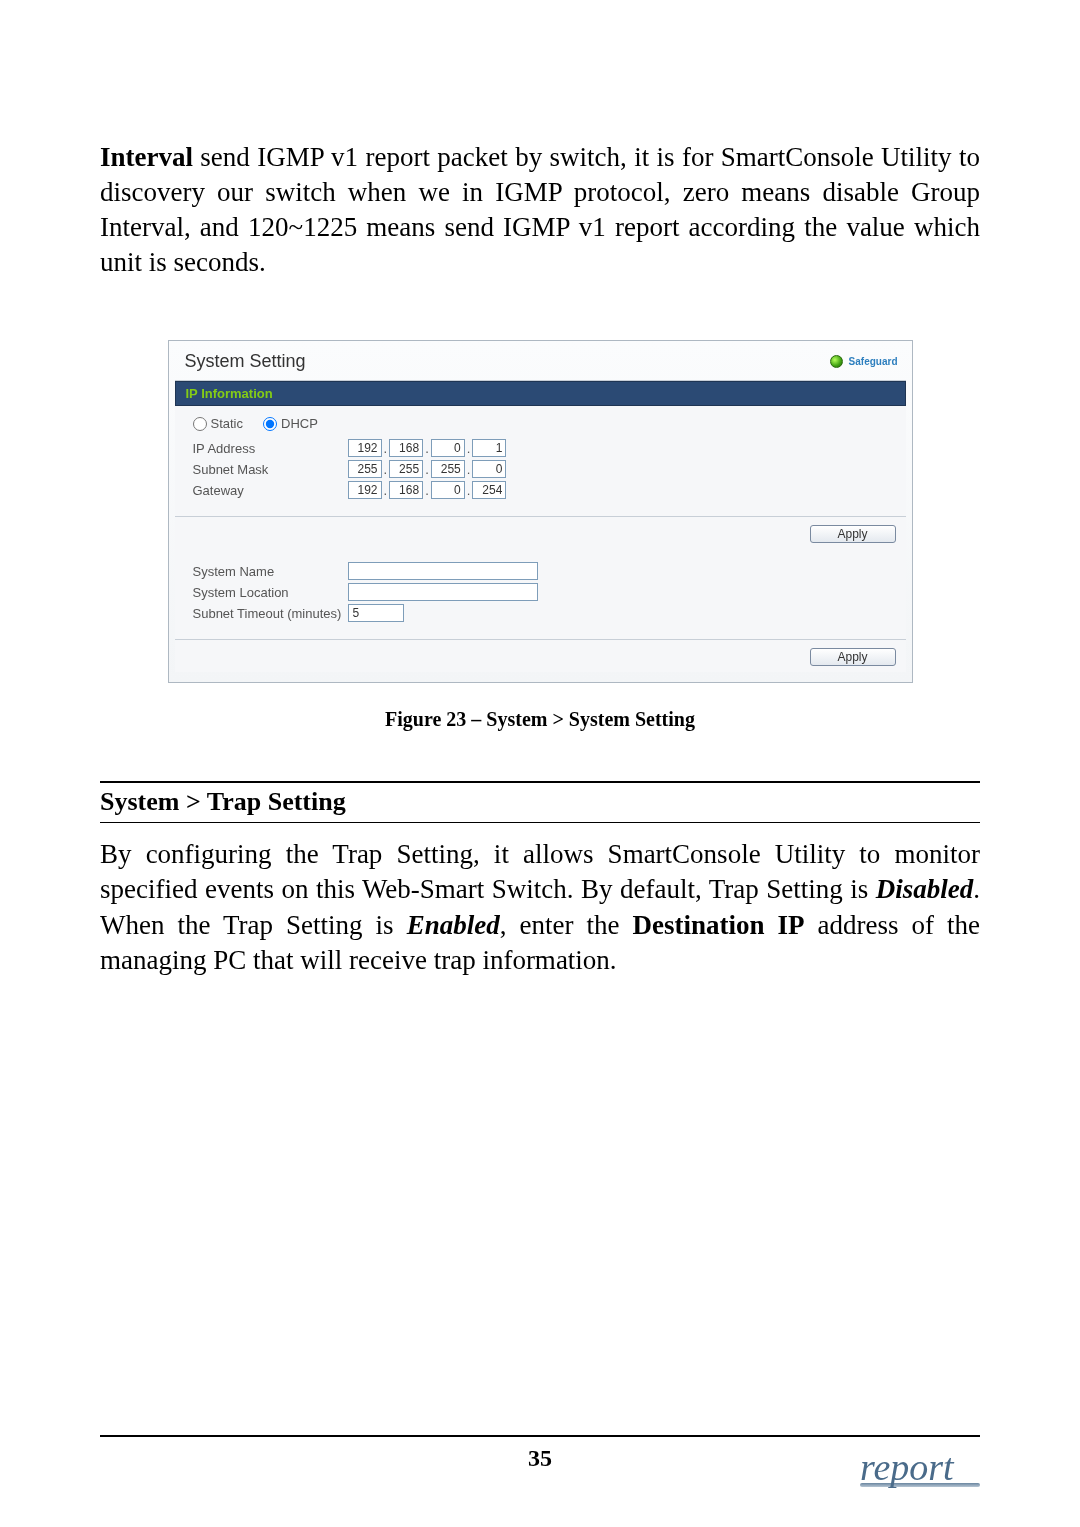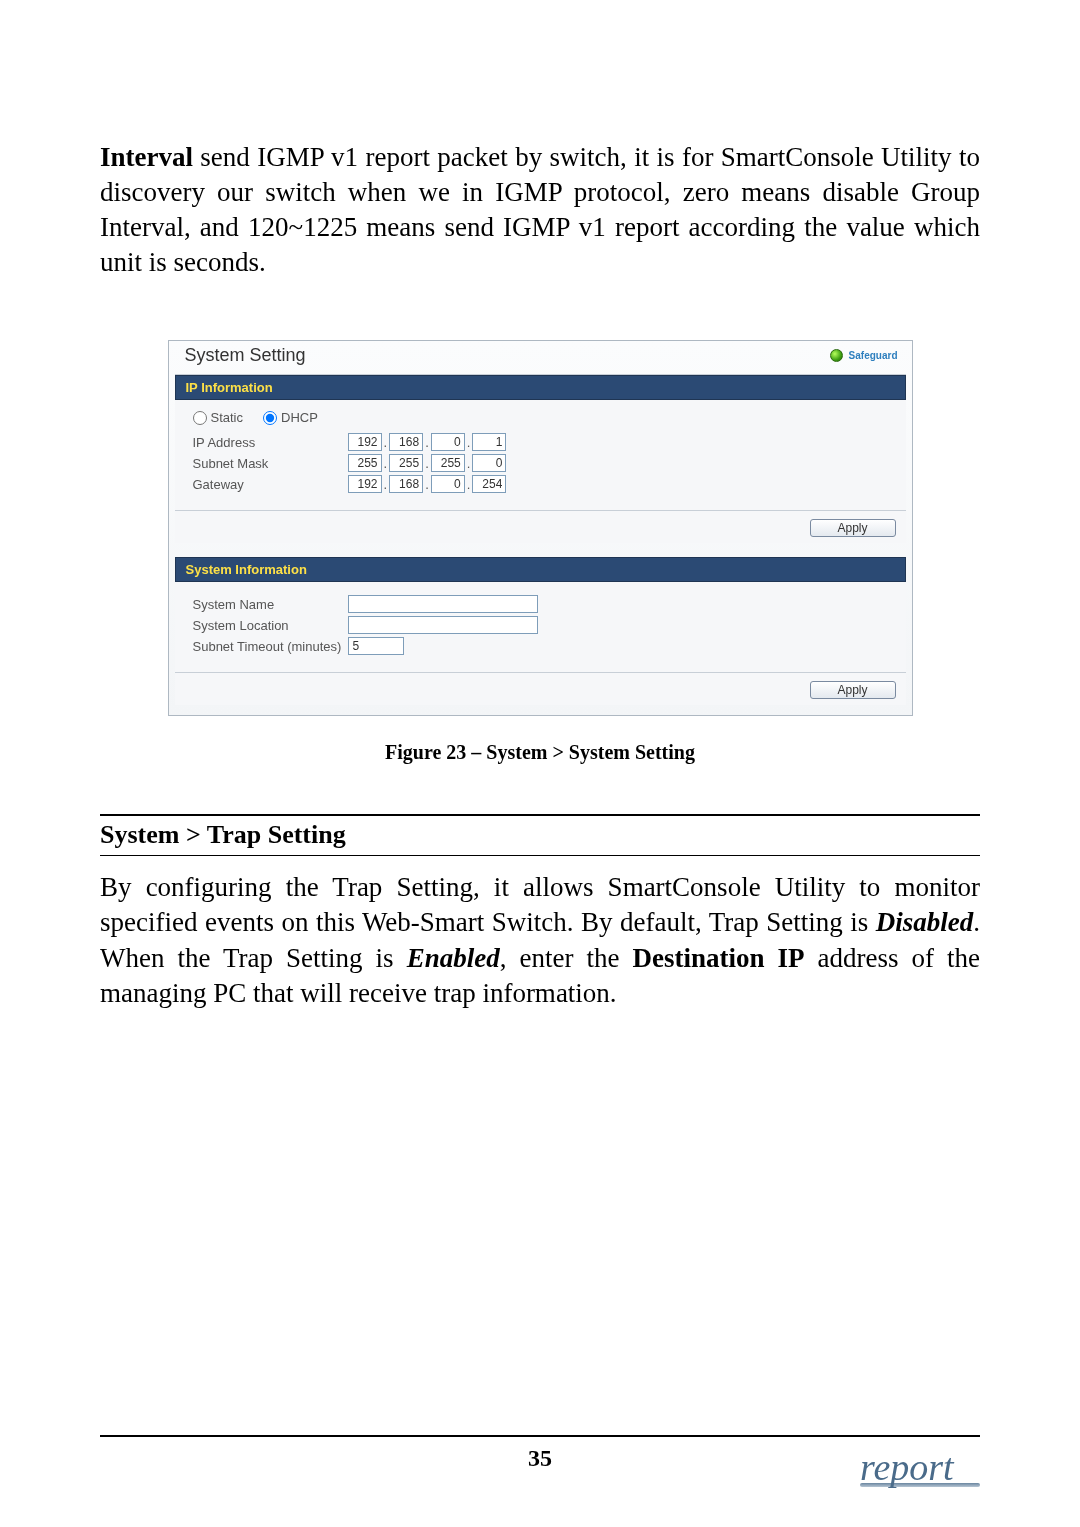--- a/index.html
+++ b/index.html
@@ -18,21 +18,21 @@
       text-align: justify;
       margin-bottom: 60px;
     }
     .bold { font-weight: bold; }
 
     .panel-outer {
       margin: 0 auto;
       width: 745px;
       border: 1px solid #aeb8c2;
       background: linear-gradient(#fbfcfd, #f3f5f7);
-      padding: 0 6px 10px 6px;
+      padding: 6px 6px 10px 6px;
       font-family: Verdana, Arial, sans-serif;
       color: #555;
       font-size: 13px;
     }
     .title-row {
       display: flex;
       justify-content: space-between;
       align-items: center;
       padding: 4px 8px 8px 10px;
       border-bottom: 1px solid #c8cfd7;
@@ -52,21 +52,21 @@
       gap: 6px;
       font-family: Arial, sans-serif;
     }
     .led-dot {
       width: 13px; height: 13px; border-radius: 50%;
       background: radial-gradient(circle at 35% 35%, #b6ff5c, #3fa012 60%, #246108);
       border: 1px solid #2a6a0d;
     }
     .section-header {
       background: #2b4a74;
-      color: #fde047;
+      color: #84cc16;
       font-weight: bold;
       font-size: 13px;
       padding: 4px 10px;
       border: 1px solid #1f3553;
     }
     .section-body {
       padding: 10px 12px 14px 18px;
       background: #f6f7f9;
     }
     .radiorow {
@@ -239,21 +239,20 @@
         <input class="octet" value="0" style="">
           <span class="dot">.</span>
         <input class="octet" value="254" style="">
       </div>
     </div>
   </div>
   <div class="apply-row">
     <button class="apply-btn">Apply</button>
   </div>
 
-  <div class="section-header gap-top-sm">System Information</div>
   <div class="section-body">
     <div class="field-row">
       <div class="field-label">System Name</div>
       <input class="sys-input" value="" style="">
     </div>
     <div class="field-row">
       <div class="field-label">System Location</div>
       <input class="sys-input" value="" style="">
     </div>
     <div class="field-row">

